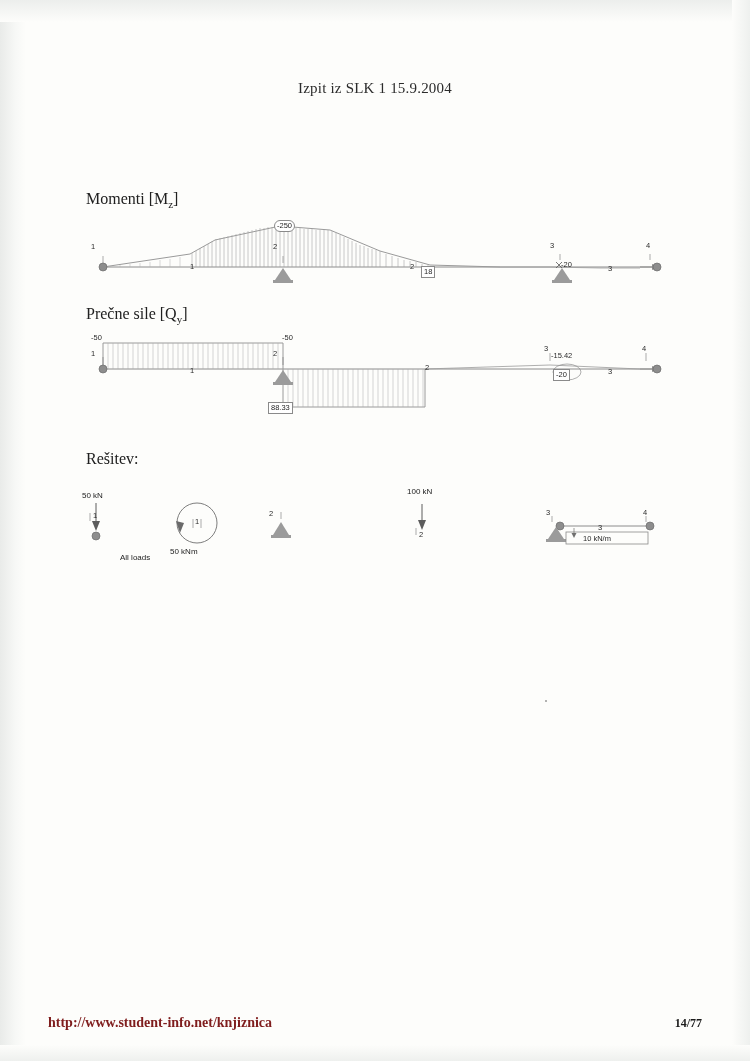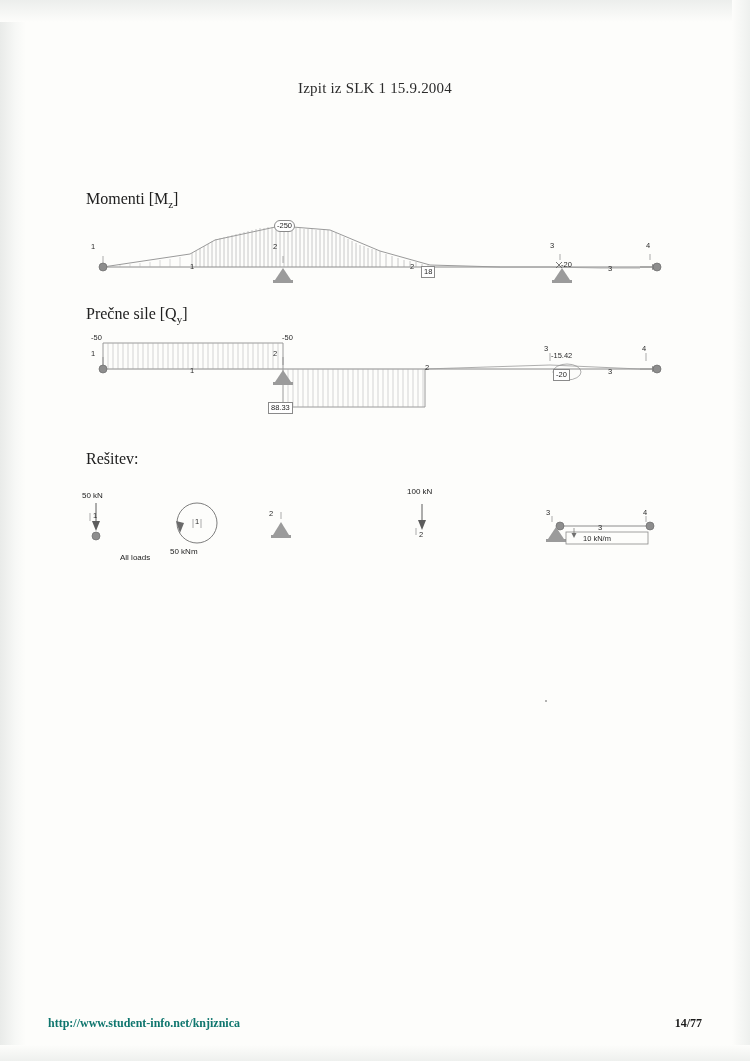--- a/index.html
+++ b/index.html
@@ -69,23 +69,23 @@
   }
 
   .diagram {
     position: absolute;
   }
 
   .footer-url {
     position: absolute;
     left: 48px;
     bottom: 30px;
-    font-size: 12px;
+    font-size: 14px;
     font-weight: bold;
-    color: #0f766e;
+    color: #7f1d1d;
     font-family: "Liberation Serif", serif;
   }
   .footer-page {
     position: absolute;
     right: 48px;
     bottom: 30px;
     font-size: 12px;
     font-weight: bold;
     color: #1b1b1b;
   }

